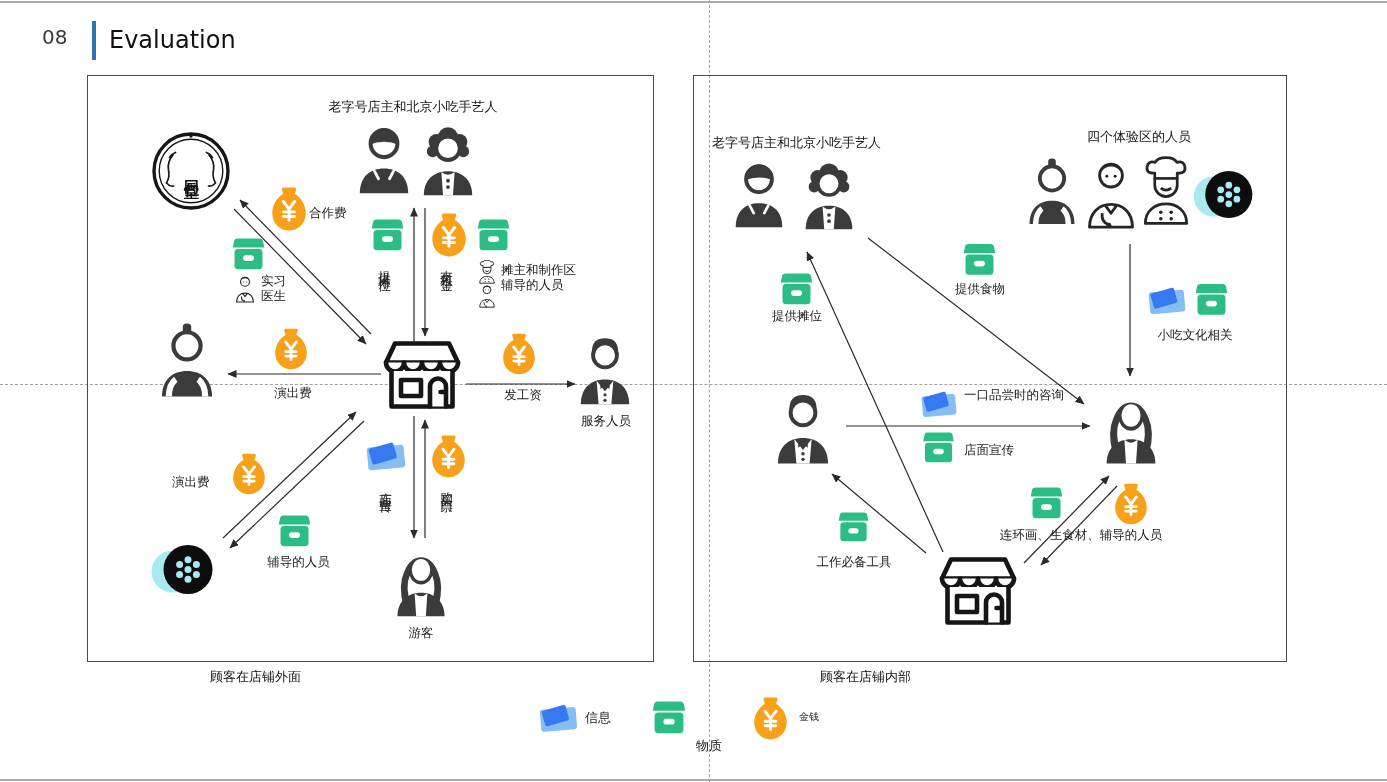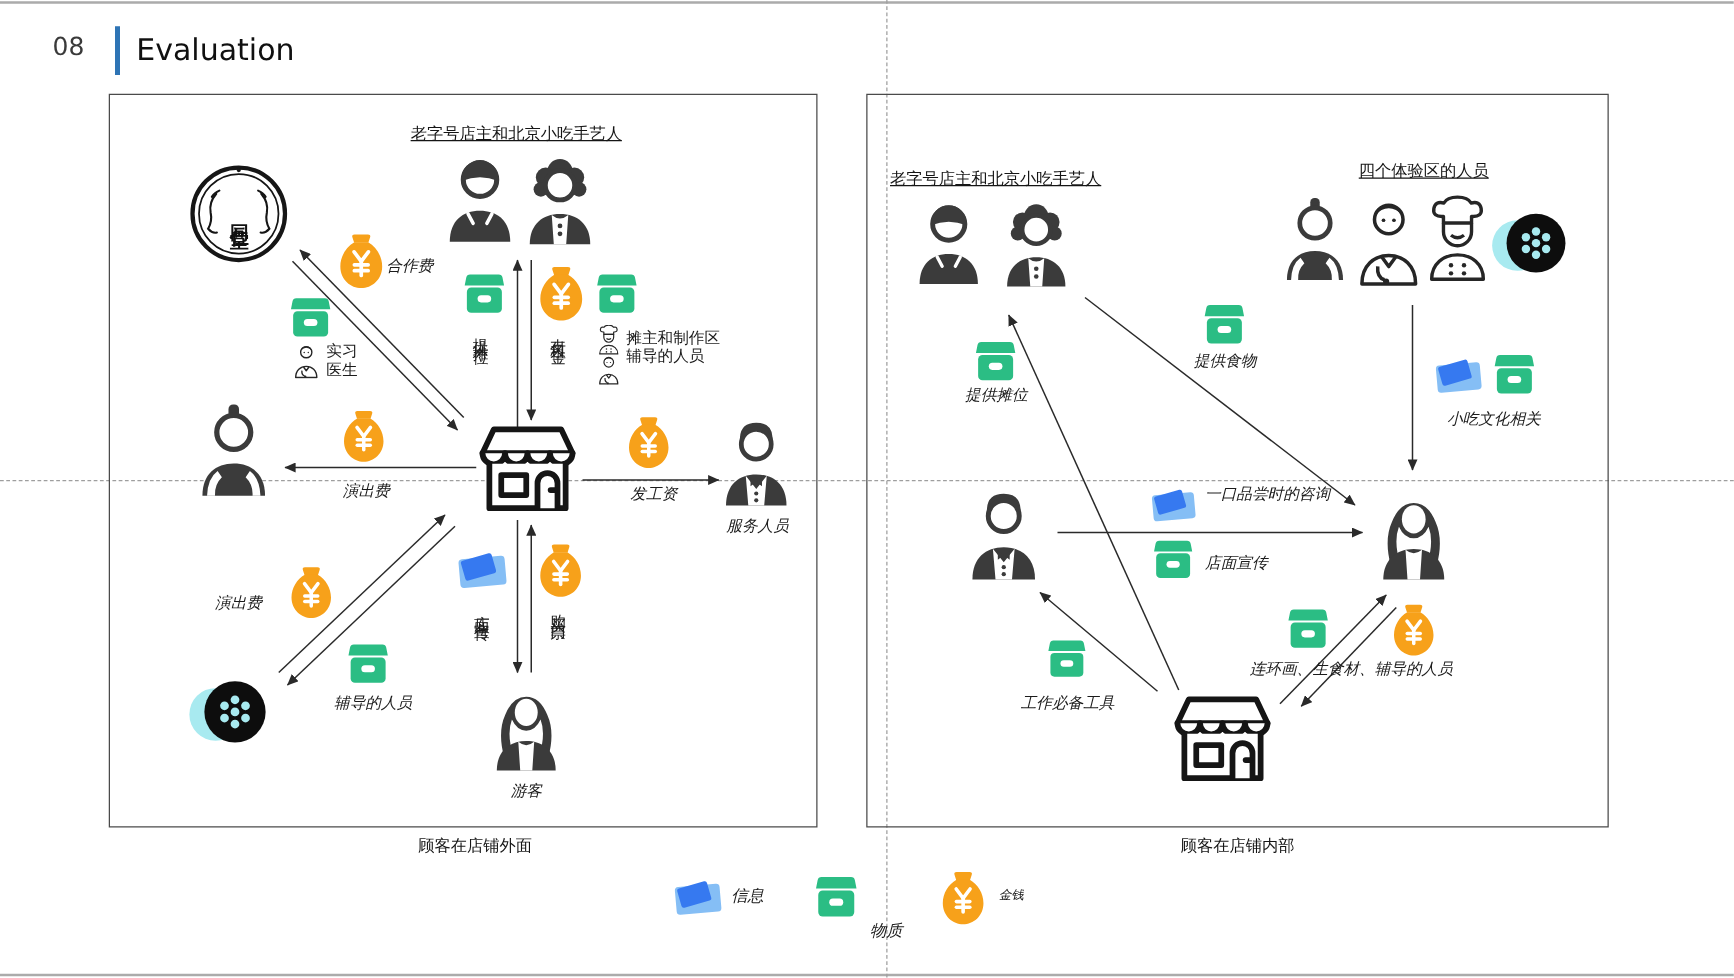--- a/index.html
+++ b/index.html
@@ -1,29 +1,29 @@
 <!DOCTYPE html>
 <html><head>
 <meta charset="utf-8">
 <style>
   html,body{margin:0;padding:0;}
   body{width:1387px;height:782px;position:relative;background:#fff;overflow:hidden;
        font-family:"DejaVu Sans","Liberation Sans",sans-serif;color:#1b1b1b;}
   .abs{position:absolute;}
   .panel{position:absolute;border:1.6px solid #4a4a4a;background:transparent;}
-  .lbl{font-size:12.5px;color:#1b1b1b;white-space:nowrap;line-height:1.15;font-style:italic;}
+  .lbl{font-size:12.5px;color:#1b1b1b;white-space:nowrap;line-height:1.15;}
   .lbl2{font-size:12.5px;color:#1b1b1b;line-height:1.18;}
   .ctr{text-align:center;}
-  .glabel{font-size:13px;color:#151515;text-decoration:underline;}
+  .glabel{font-size:13px;color:#151515;}
   .vt{writing-mode:vertical-rl;text-orientation:upright;font-size:12.5px;letter-spacing:3px;line-height:1;color:#1b1b1b;}
   .icon svg{width:100%;height:100%;display:block;}
   .guide-h{position:absolute;left:0;right:0;border-top:1px dashed #9e9e9e;}
   .guide-v{position:absolute;top:0;bottom:0;border-left:1px dashed #9e9e9e;}
   .edge{position:absolute;left:0;right:0;height:2px;background:#ababab;}
-  .caption{font-size:13px;color:#151515;text-align:center;}
+  .caption{font-size:13px;color:#151515;text-align:left;}
   .hdr-num{font-size:20px;color:#3a3a3a;}
   .hdr-title{font-size:24px;color:#101010;}
   .hdr-bar{width:4px;height:39px;}
   .logo-text{position:absolute;inset:0;display:flex;align-items:center;justify-content:center;
     writing-mode:vertical-rl;text-orientation:upright;font-family:"DejaVu Serif","Liberation Serif",serif;
     font-weight:bold;font-size:15px;letter-spacing:2px;color:#111;}
   .arrows{left:0;top:0;}
 </style>
 </head>
 <body>

